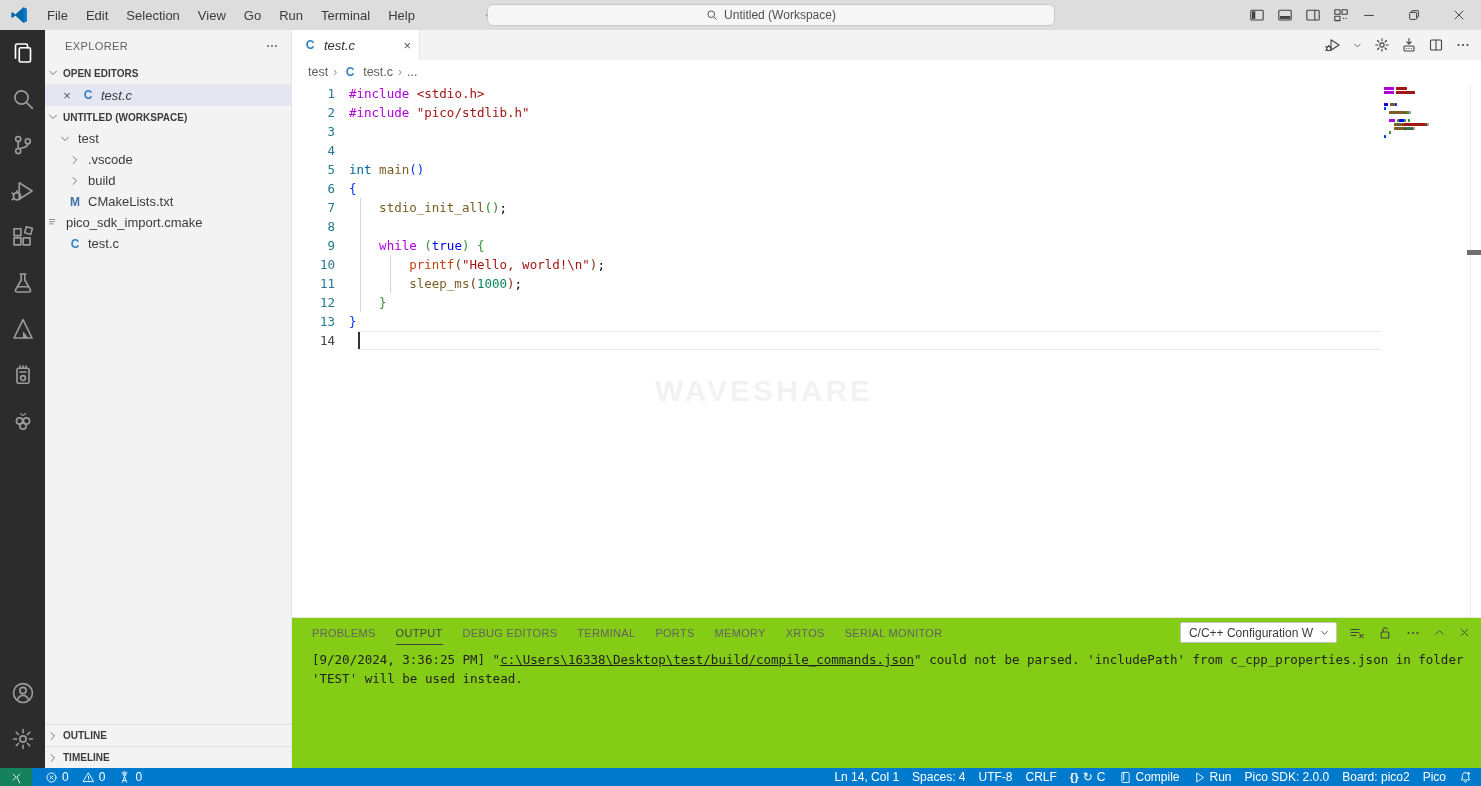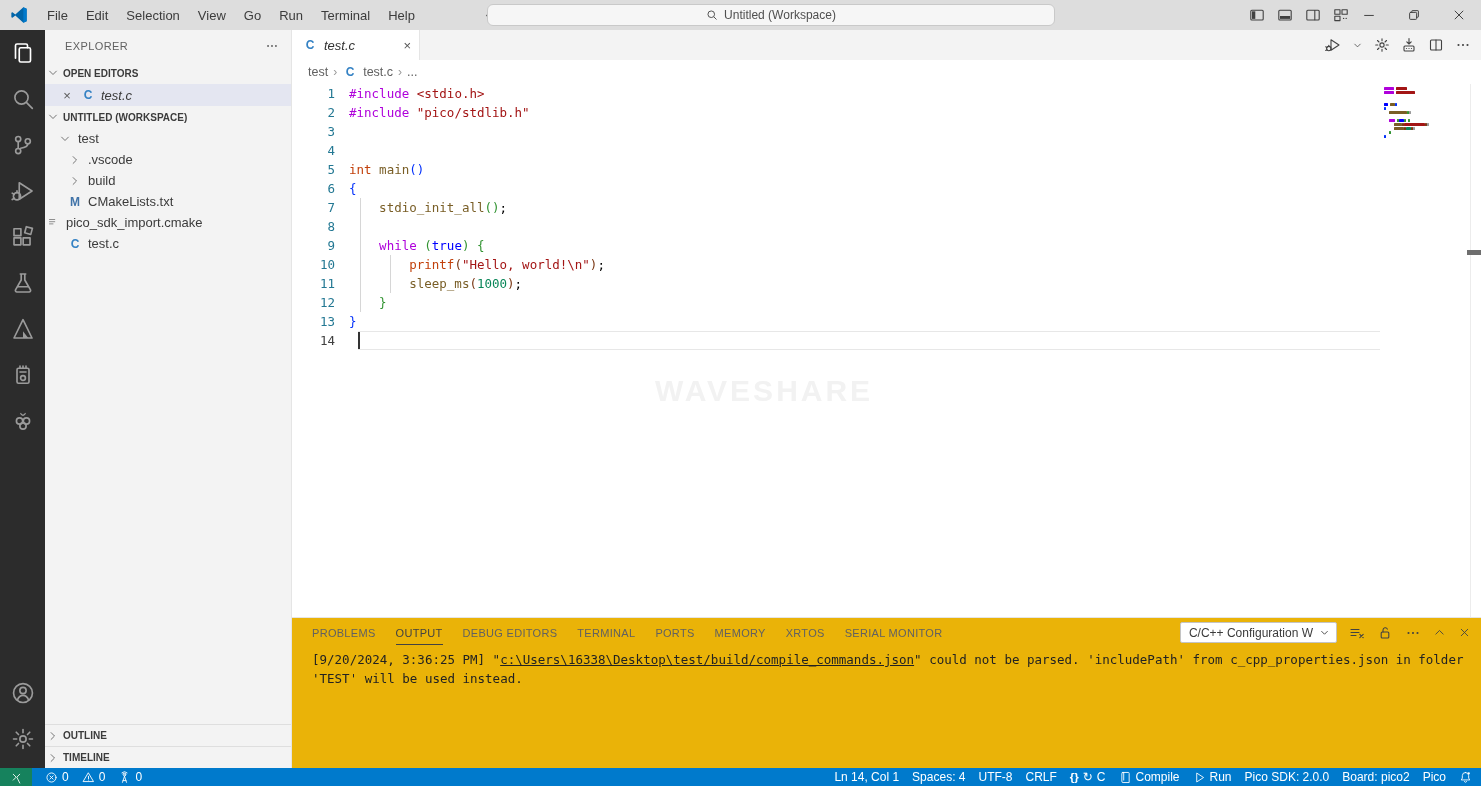--- a/index.html
+++ b/index.html
@@ -64,21 +64,21 @@
   .curline-box { position:absolute; left:66px; right:101px; top:0; bottom:0; border-top:1px solid #e7e7e7; border-bottom:1px solid #e7e7e7; }
   .cursor-caret { position:absolute; left:66px; top:1px; width:1.5px; height:17px; background:#333; }
   .watermark { position:absolute; left:363px; top:290px; font-size:30px; font-weight:bold; letter-spacing:3px; color:#f2f2f2; font-family:"Liberation Sans",sans-serif; }
   .minimap { position:absolute; left:1092px; top:3px; width:46px; }
   .mm-line { height:2.5px; margin-bottom:1.5px; display:flex; }
   .mm-tok { height:2.5px; border-radius:.5px; }
   .overview-line { position:absolute; left:1178px; top:0; bottom:0; width:1px; background:#ececec; }
   .overview-marker { position:absolute; left:1175px; top:166px; width:14px; height:5px; background:#6e6e6e; }
 
   
-  .panel { flex:0 0 151px; border-top:1px solid #e5e5e5; display:flex; flex-direction:column; background:#eab308; }
+  .panel { flex:0 0 151px; border-top:1px solid #e5e5e5; display:flex; flex-direction:column; background:#84cc16; }
   .panel-tabs { height:29px; display:flex; align-items:center; padding-left:20px; gap:20px; flex:0 0 29px; position:relative; }
   .panel-tab { font-size:11px; color:#616161; letter-spacing:.3px; padding:6px 0 5px; cursor:pointer; border-bottom:1px solid transparent; }
   .panel-tab.active { color:#424242; border-bottom-color:#424242; }
   .panel-controls { position:absolute; right:10px; top:0; height:29px; display:flex; align-items:center; gap:12px; color:#424242; }
   .cfg-dropdown { height:21px; border:1px solid #c4c4c4; border-radius:2px; background:#fff; display:flex; align-items:center; gap:6px; padding:0 6px 0 8px; font-size:12px; color:#3b3b3b; cursor:pointer; }
   .panel-output { flex:1; padding:4px 14px 16px 20px; font-family:"DejaVu Sans Mono","Liberation Mono",monospace; font-size:12.5px; color:#222; line-height:18.5px; }
   .out-link { text-decoration:underline; cursor:pointer; }
 
   
   .statusbar { height:18px; display:flex; align-items:center; color:#fff; font-size:12px; flex:0 0 18px; }
@@ -429,21 +429,21 @@
     <span class="gutter">2</span>
     <span class="code-text"><span class="tok" style="color:#af00db">#include</span><span class="tok" style="color:#000000"> </span><span class="tok" style="color:#a31515">"pico/stdlib.h"</span></span></div>
             <div class="code-line">
     <span class="gutter">3</span>
     <span class="code-text"></span></div>
             <div class="code-line">
     <span class="gutter">4</span>
     <span class="code-text"></span></div>
             <div class="code-line">
     <span class="gutter">5</span>
-    <span class="code-text"><span class="tok" style="color:#c2410c">int</span><span class="tok" style="color:#000000"> </span><span class="tok" style="color:#795e26">main</span><span class="tok" style="color:#0431fa">()</span></span></div>
+    <span class="code-text"><span class="tok" style="color:#0369a1">int</span><span class="tok" style="color:#000000"> </span><span class="tok" style="color:#795e26">main</span><span class="tok" style="color:#0431fa">()</span></span></div>
             <div class="code-line">
     <span class="gutter">6</span>
     <span class="code-text"><span class="tok" style="color:#0431fa">{</span></span></div>
             <div class="code-line"><span class="guide" style="left:68px"></span>
     <span class="gutter">7</span>
     <span class="code-text"><span class="tok" style="color:#000000">    </span><span class="tok" style="color:#795e26">stdio_init_all</span><span class="tok" style="color:#319331">()</span><span class="tok" style="color:#000000">;</span></span></div>
             <div class="code-line"><span class="guide" style="left:68px"></span>
     <span class="gutter">8</span>
     <span class="code-text"></span></div>
             <div class="code-line"><span class="guide" style="left:68px"></span>

